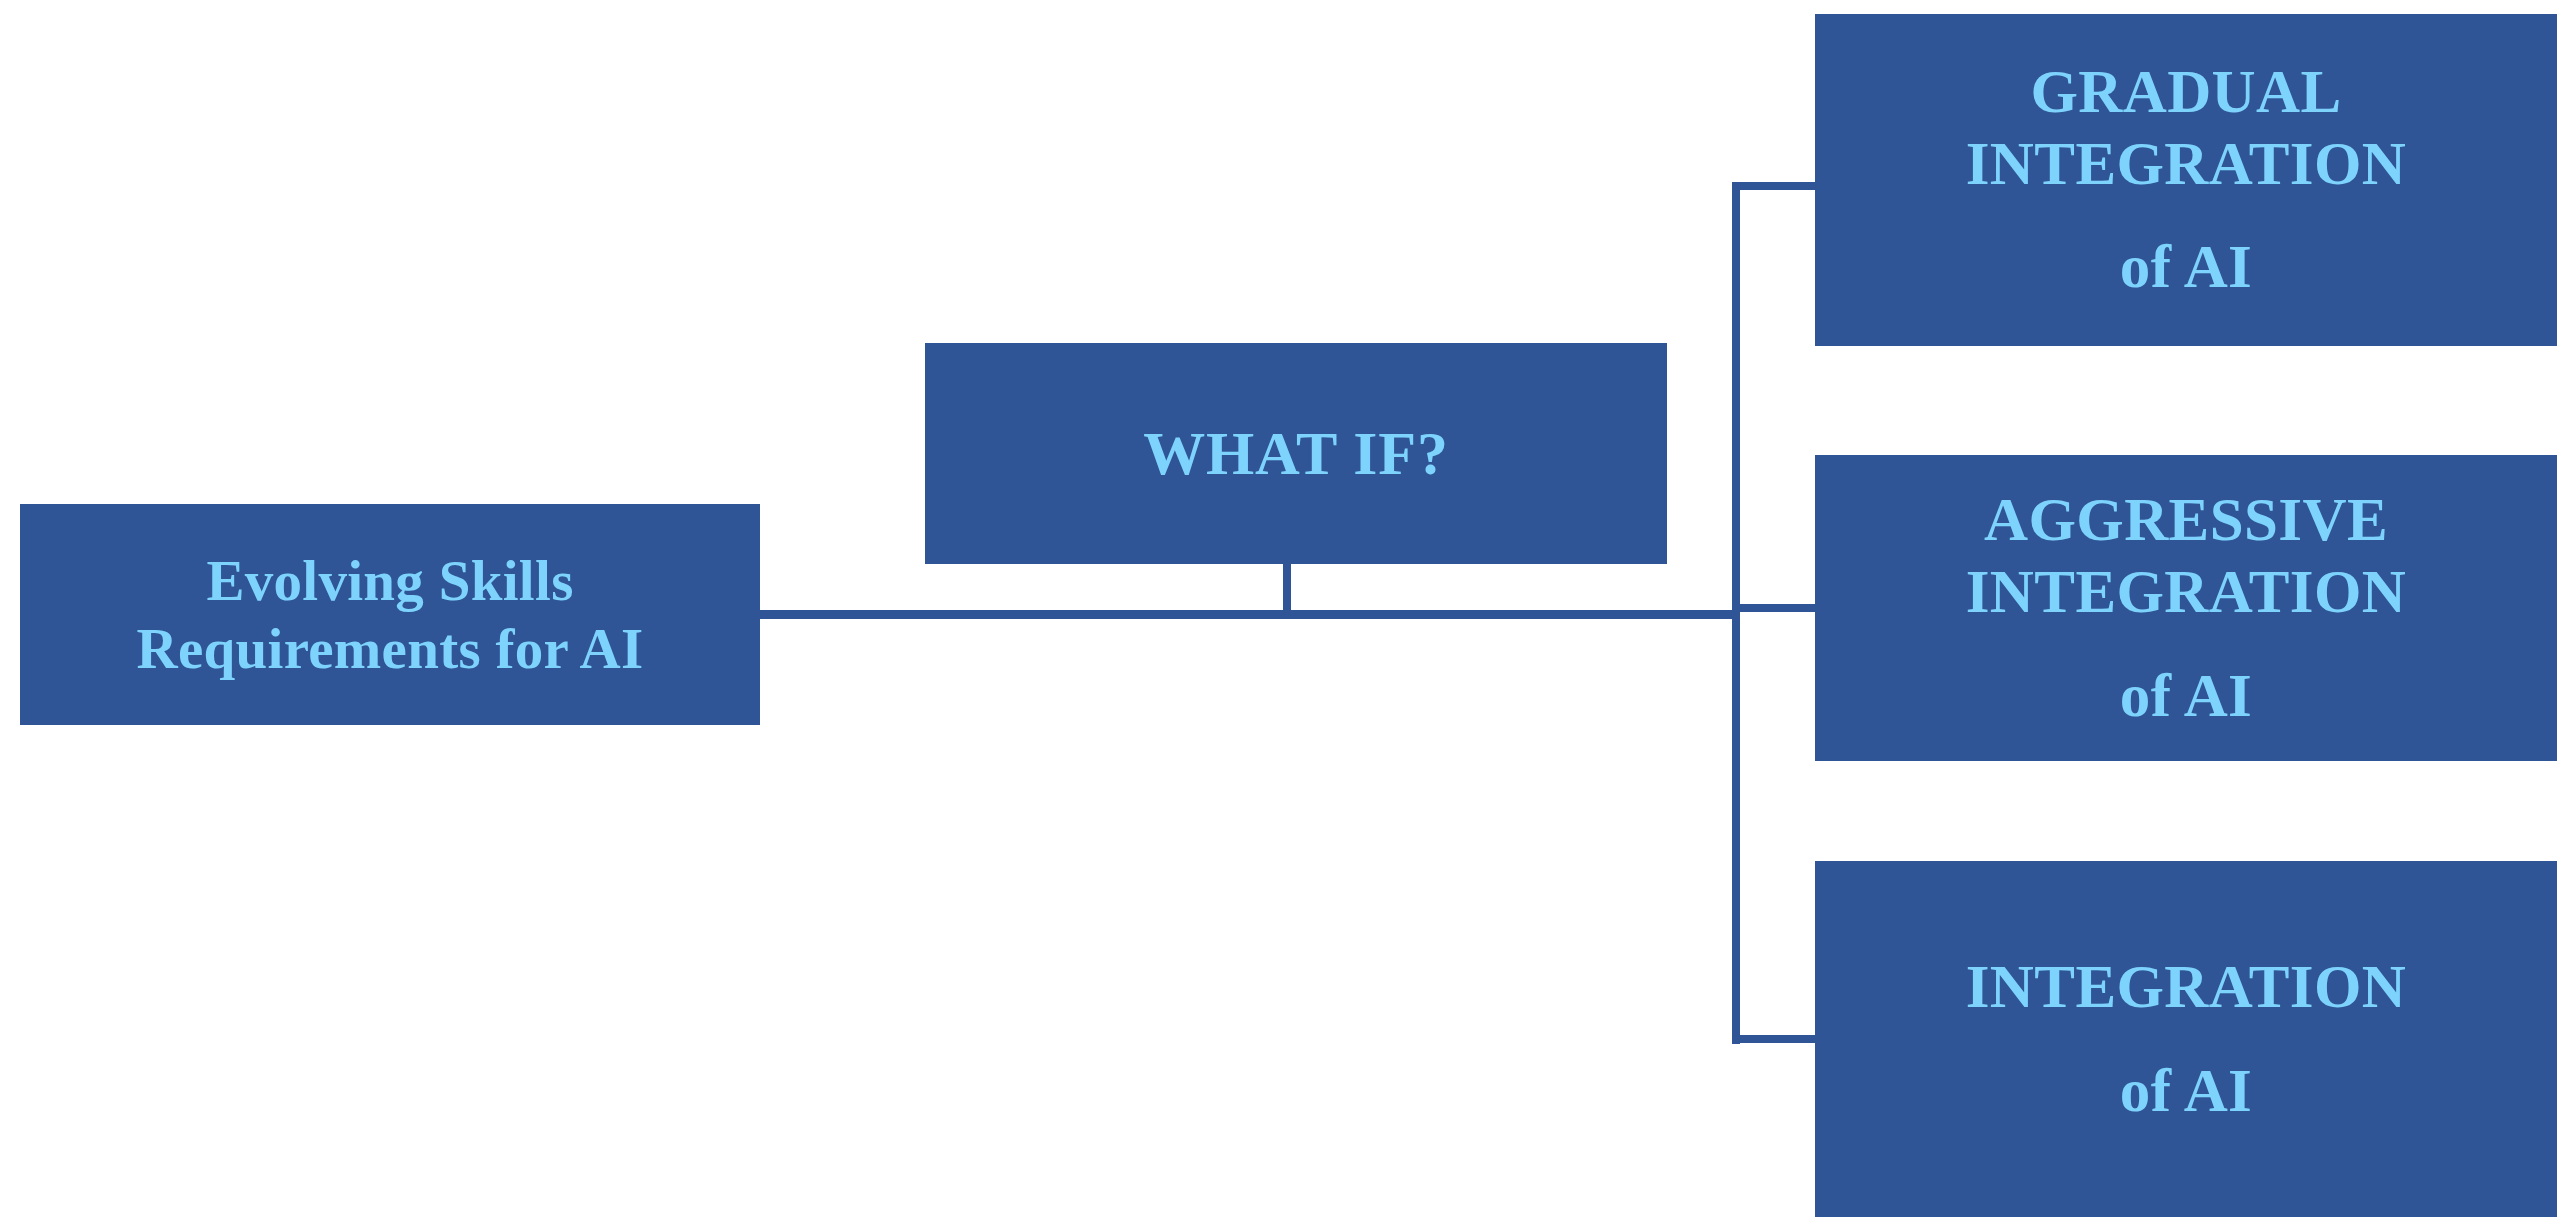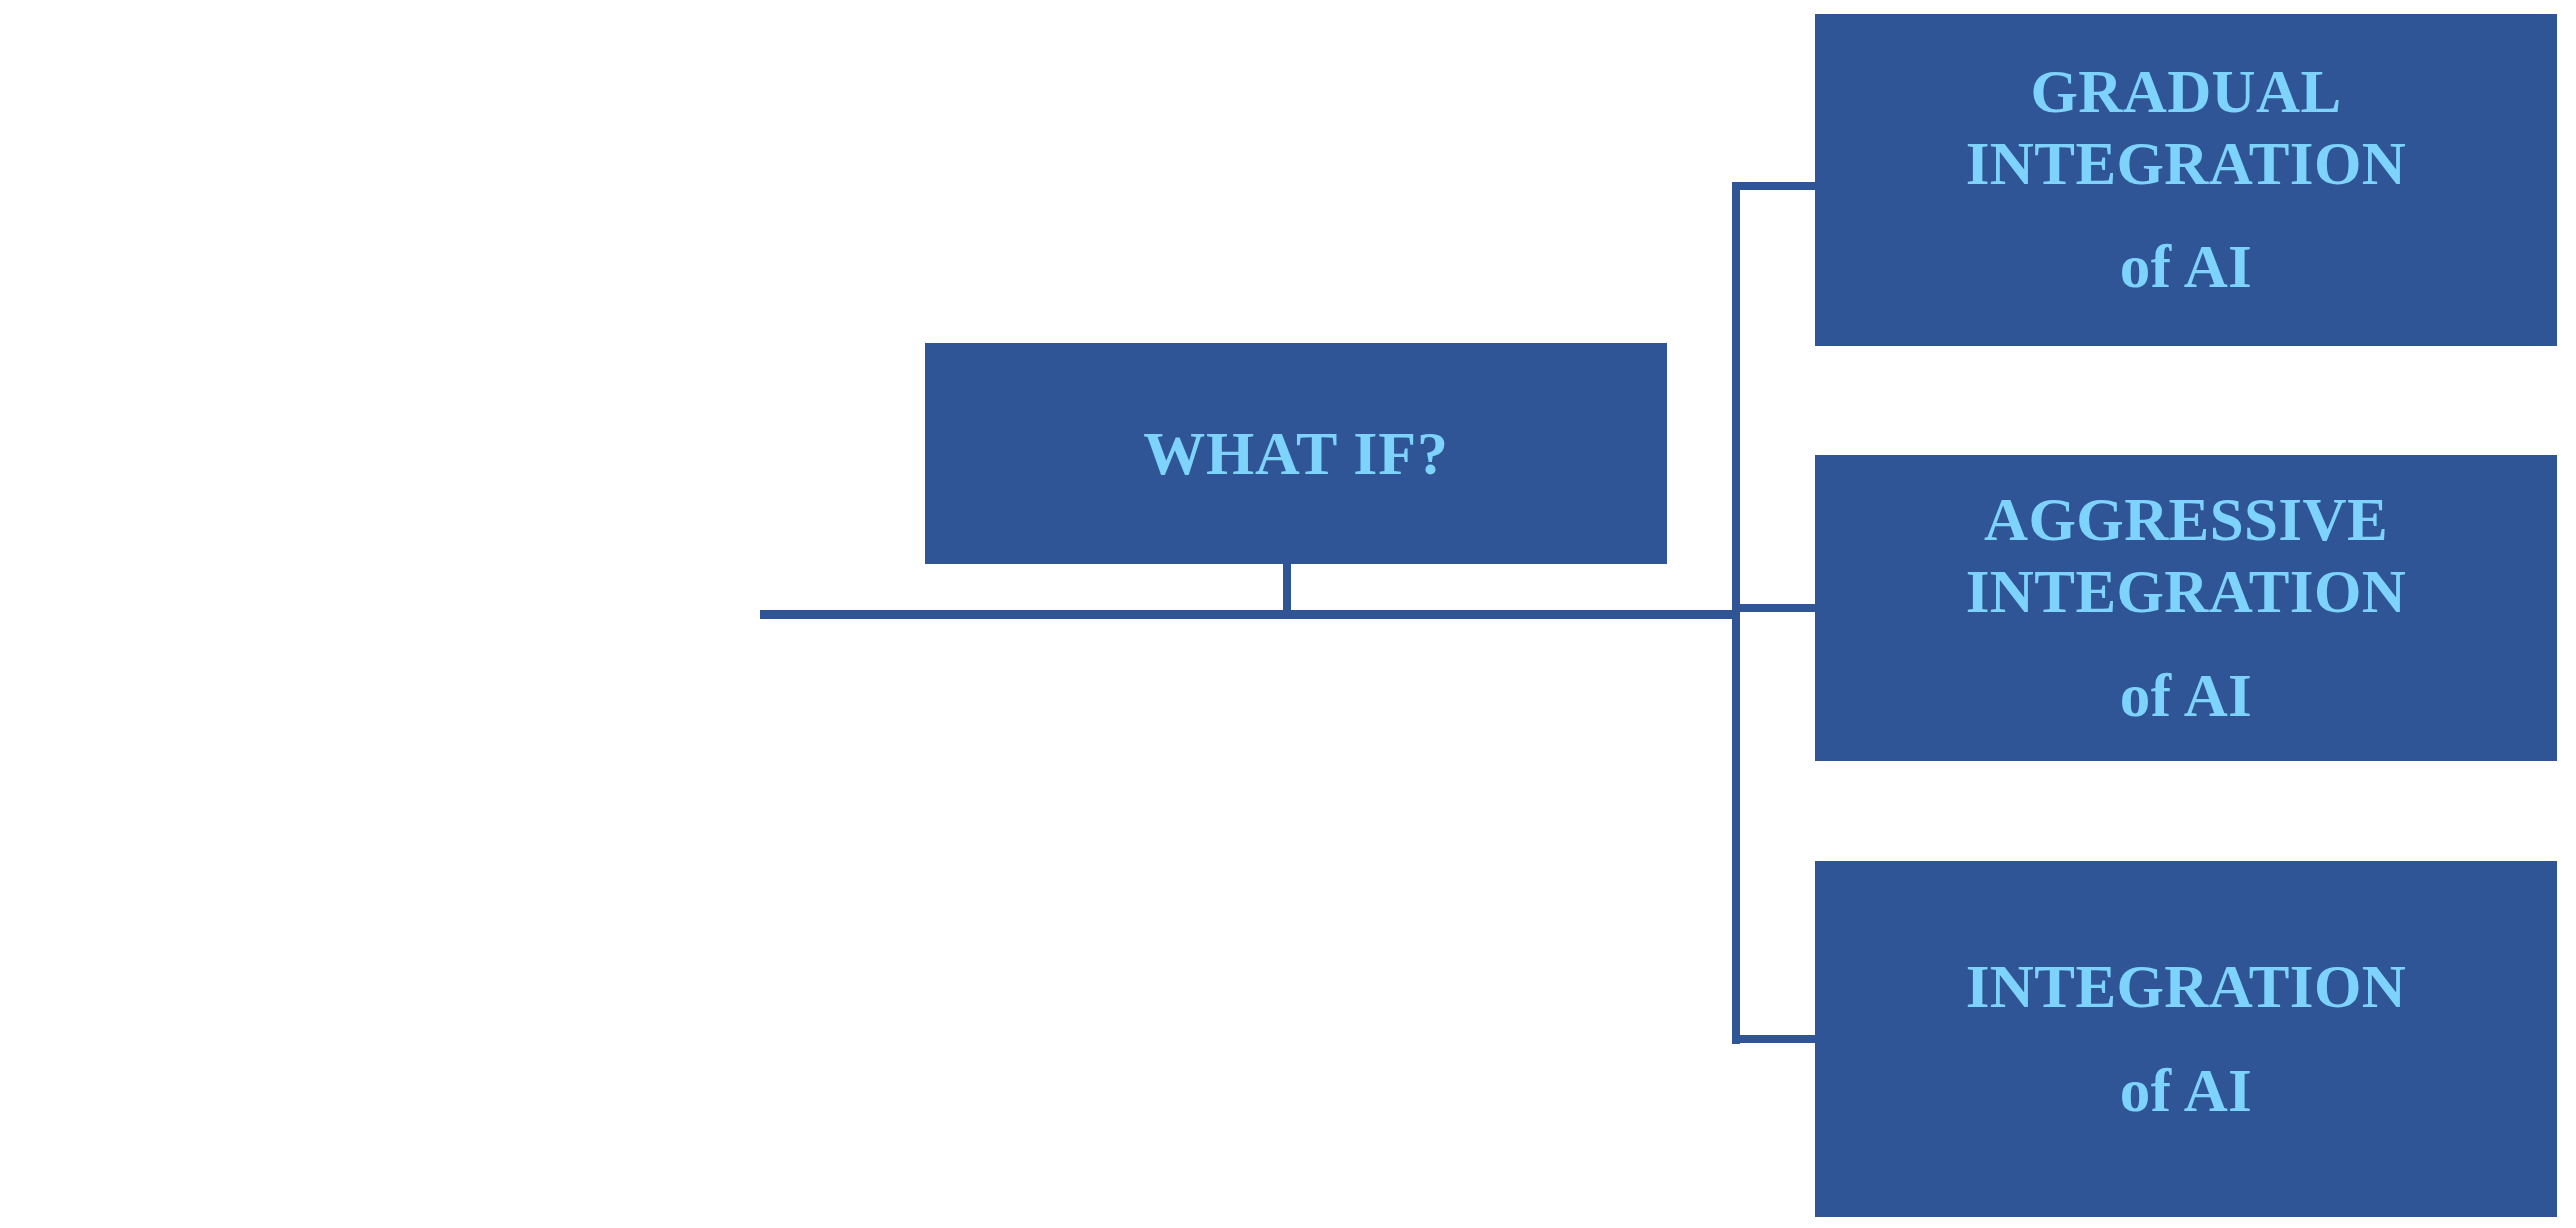--- a/index.html
+++ b/index.html
@@ -128,20 +128,24 @@
 
 <div id="diagram-canvas">
 
   <div class="connector" id="conn-root-horizontal"></div>
   <div class="connector" id="conn-pivot-stub"></div>
   <div class="connector" id="conn-trunk-vertical"></div>
   <div class="connector" id="conn-branch-0"></div>
   <div class="connector" id="conn-branch-1"></div>
   <div class="connector" id="conn-branch-2"></div>
 
+  <div class="node-box" id="node-root">
+    <span class="line-text">Evolving Skills</span>
+    <span class="line-text">Requirements for AI</span>
+  </div>
 
   <div class="node-box" id="node-pivot">
     <span class="line-text">WHAT IF?</span>
   </div>
 
   <div class="node-box scenario-box" id="node-scenario-0">
     <span class="scenario-title">GRADUAL</span>
     <span class="scenario-title">INTEGRATION</span>
     <span class="scenario-sub">of AI</span>
   </div>

